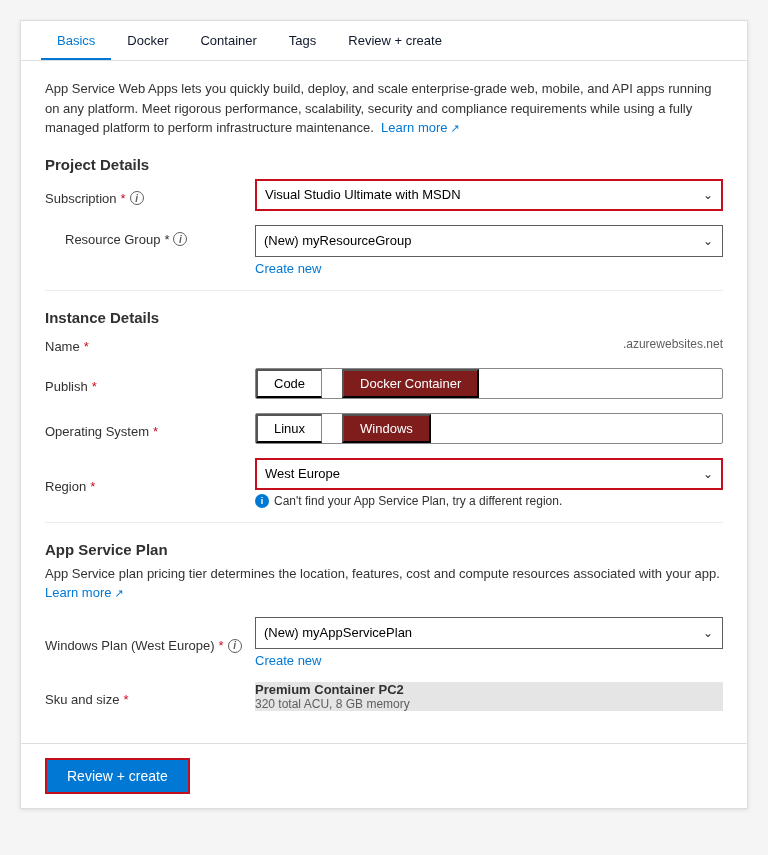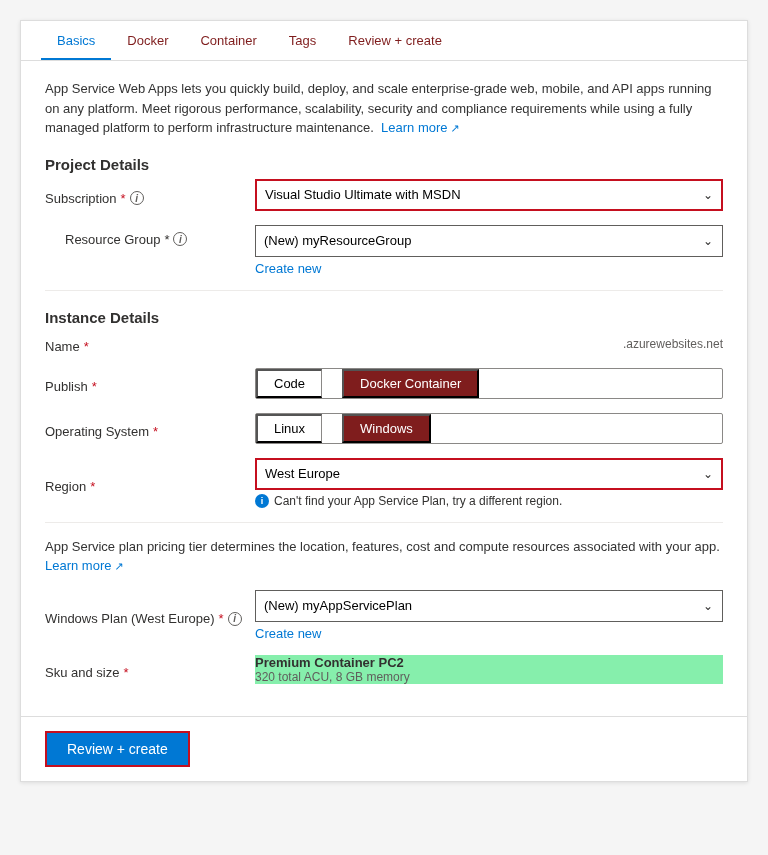--- a/index.html
+++ b/index.html
@@ -31,21 +31,21 @@
       color: #0078d4;
       border-bottom: 2px solid transparent;
       text-decoration: none;
     }
     .tab.active {
       color: #0078d4;
       border-bottom: 2px solid #0078d4;
       font-weight: 500;
     }
     .tab:not(.active) {
-      color: #7f1d1d;
+      color: #0f172a;
       border-bottom: 2px solid transparent;
     }
     .content {
       padding: 18px 24px;
     }
     .description {
       font-size: 13px;
       color: #333;
       line-height: 1.5;
       margin-bottom: 6px;
@@ -227,21 +227,21 @@
       font-size: 9px;
       font-weight: bold;
       flex-shrink: 0;
     }
     .divider {
       border: none;
       border-top: 1px solid #edebe9;
       margin: 6px 0 14px 0;
     }
     .sku-box {
-      background: #86efac;
+      background: #e5e5e5;
     }
     .sku-title {
       font-weight: 700;
       font-size: 13px;
       color: #323130;
     }
     .sku-detail {
       font-size: 12px;
       color: #605e5c;
     }
@@ -382,20 +382,21 @@
         </div>
         <div class="info-message">
           <span class="info-circle">i</span>
           <span>Can't find your App Service Plan, try a different region.</span>
         </div>
       </div>
     </div>
 
     <hr class="divider">
 
+    <div class="section-title">App Service Plan</div>
     <p class="section-desc">
       <span>App Service plan pricing tier determines the location, features, cost and compute resources associated with your app.</span><br>
       <a class="learn-more">Learn more</a>
     </p>
 
     <div class="form-row">
       <div class="form-label">
         <span>Windows Plan (West Europe)</span>
         <span class="required">*</span>
         <span class="info-icon">i</span>

